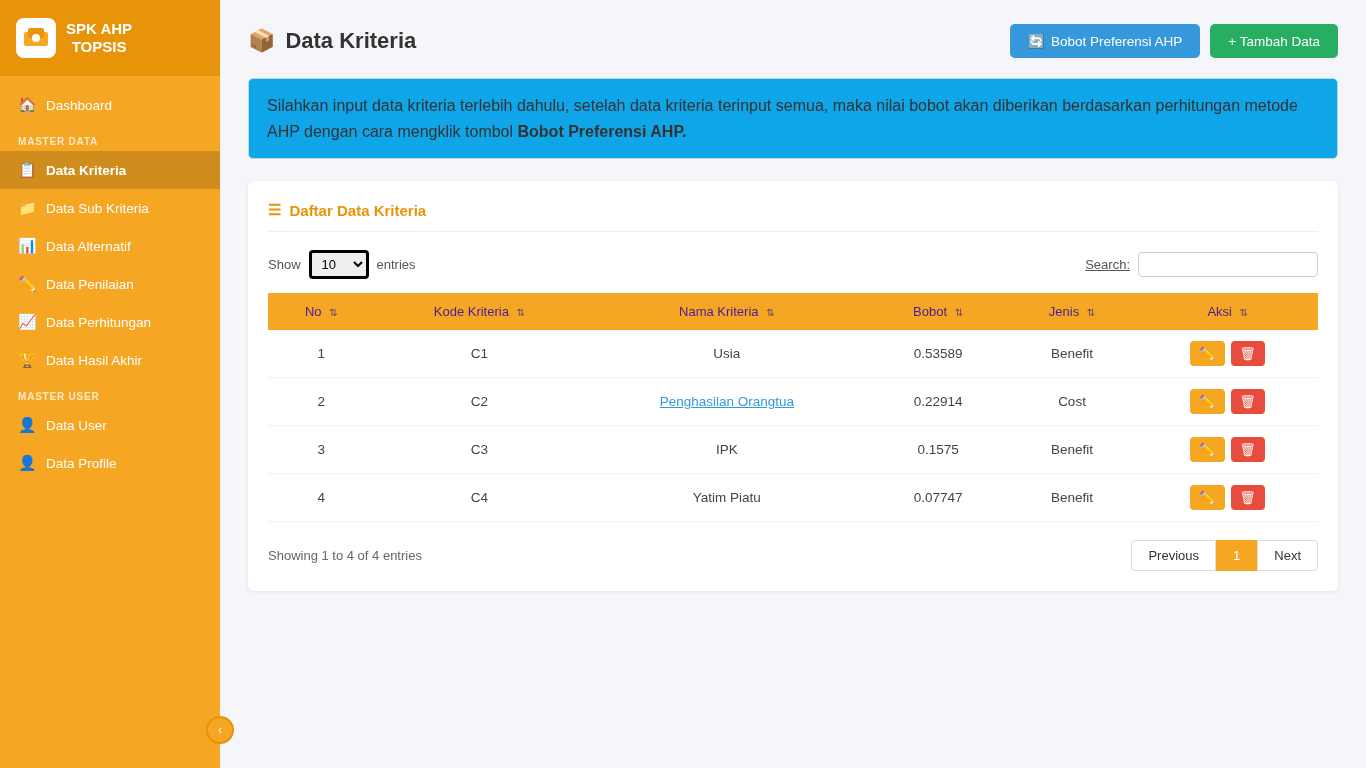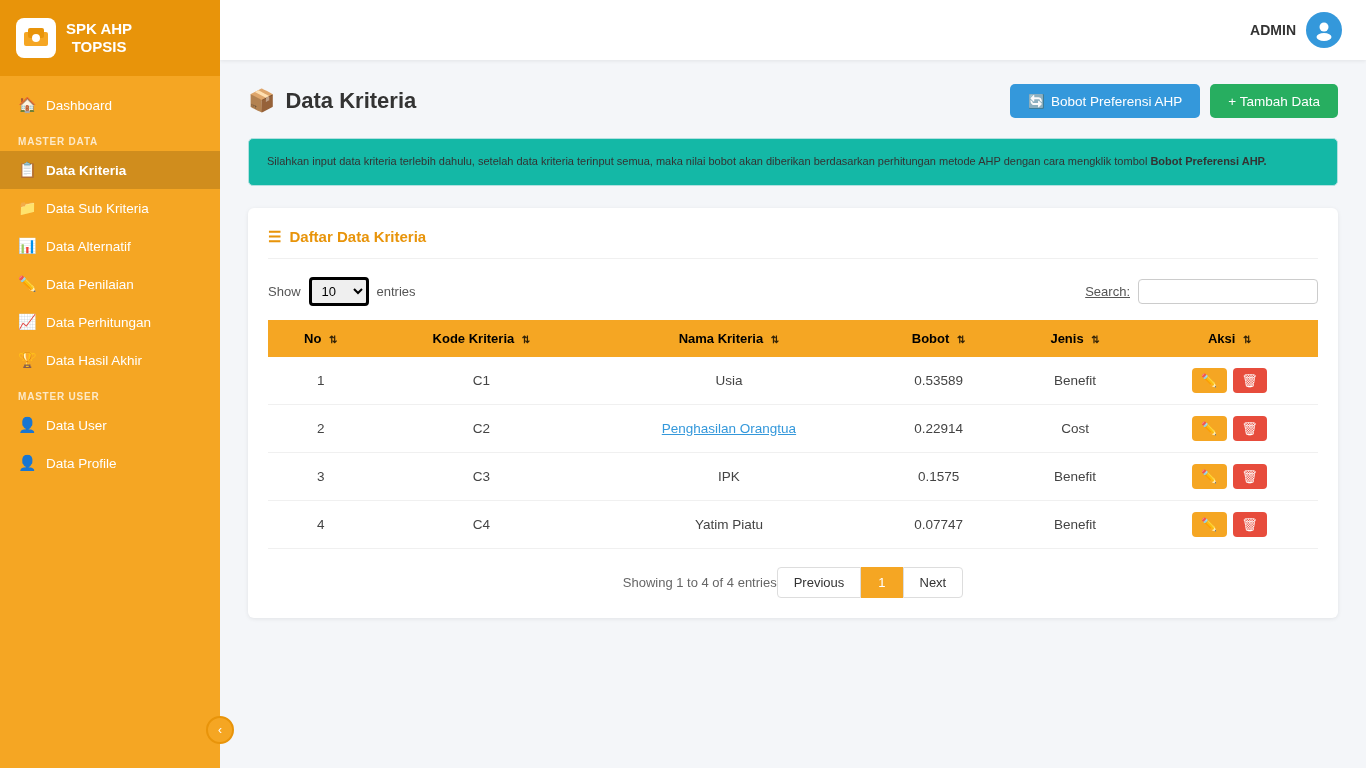--- a/index.html
+++ b/index.html
@@ -149,25 +149,25 @@
       padding: 9px 18px;
       border-radius: 5px;
       font-size: 13.5px;
       cursor: pointer;
       display: flex; align-items: center; gap: 6px;
       font-weight: 500;
     }
 
     
     .info-box {
-      background: #14b8a6;
+      background: #0ea5e9;
       border: 1px solid #b2e0e0;
       border-radius: 5px;
       padding: 14px 18px;
-      font-size: 11px;
+      font-size: 16px;
       color: #333;
       margin-bottom: 22px;
       line-height: 1.6;
     }
 
     
     .card {
       background: white;
       border-radius: 6px;
       box-shadow: 0 1px 4px rgba(0,0,0,0.08);
@@ -223,24 +223,24 @@
     }
 
     
     table {
       width: 100%;
       border-collapse: collapse;
       font-size: 13.5px;
     }
     thead tr th {
       background: #F5A623;
-      color: #000000;
+      color: #4c1d95;
       padding: 11px 14px;
       text-align: center;
-      font-weight: 700;
+      font-weight: 400;
       font-size: 13px;
     }
     tbody tr {
       border-bottom: 1px solid #f0f0f0;
     }
     tbody td {
       padding: 11px 14px;
       text-align: center;
       color: #444;
       font-size: 13.5px;
@@ -263,21 +263,21 @@
       padding: 5px 9px;
       border-radius: 4px;
       cursor: pointer;
       font-size: 13px;
     }
 
     
     .pagination-area {
       display: flex;
       align-items: center;
-      justify-content: center;
+      justify-content: space-between;
       margin-top: 18px;
     }
     .pagination-info {
       font-size: 13px;
       color: #666;
     }
     .pagination-buttons {
       display: flex;
       align-items: center;
       gap: 0;
@@ -361,31 +361,20 @@
       <span class="nav-icon">👤</span>
       <span>Data Profile</span>
     </div>
   </nav>
 
   <div class="sidebar-collapse">‹</div>
 </div>
 
 <div class="main">
 
-  <div class="topbar">
-    <div class="topbar-user">
-      <span class="topbar-username">ADMIN</span>
-      <div class="topbar-avatar">
-        <svg width="22" height="22" viewBox="0 0 22 22" fill="none">
-          <circle cx="11" cy="8" r="4.5" fill="white"></circle>
-          <ellipse cx="11" cy="18" rx="7.5" ry="4" fill="white"></ellipse>
-        </svg>
-      </div>
-    </div>
-  </div>
 
   <div class="content">
 
     <div class="page-header">
       <div class="page-title">
         <span class="page-title-icon">📦</span>
         <span>Data Kriteria</span>
       </div>
       <div class="header-buttons">
         <button class="btn-blue">

